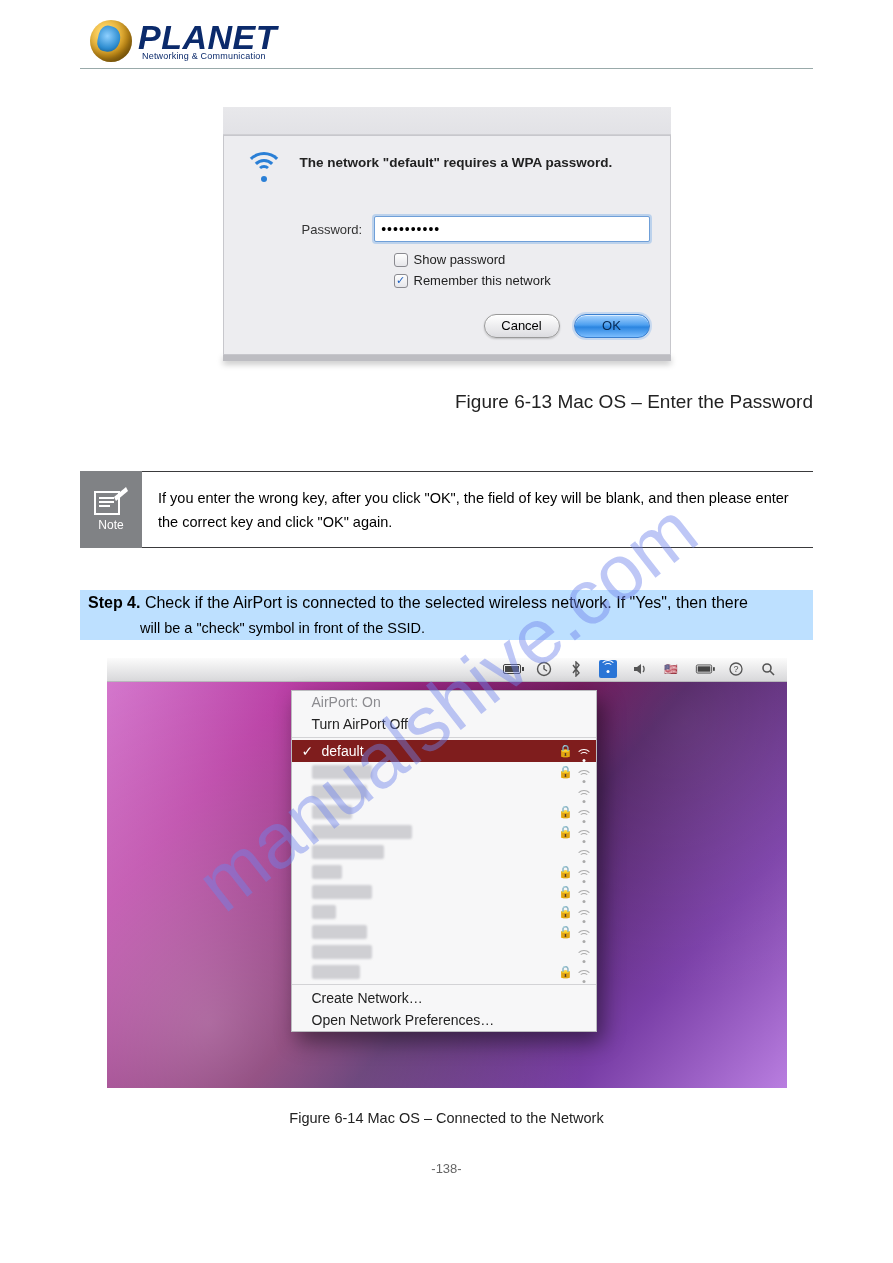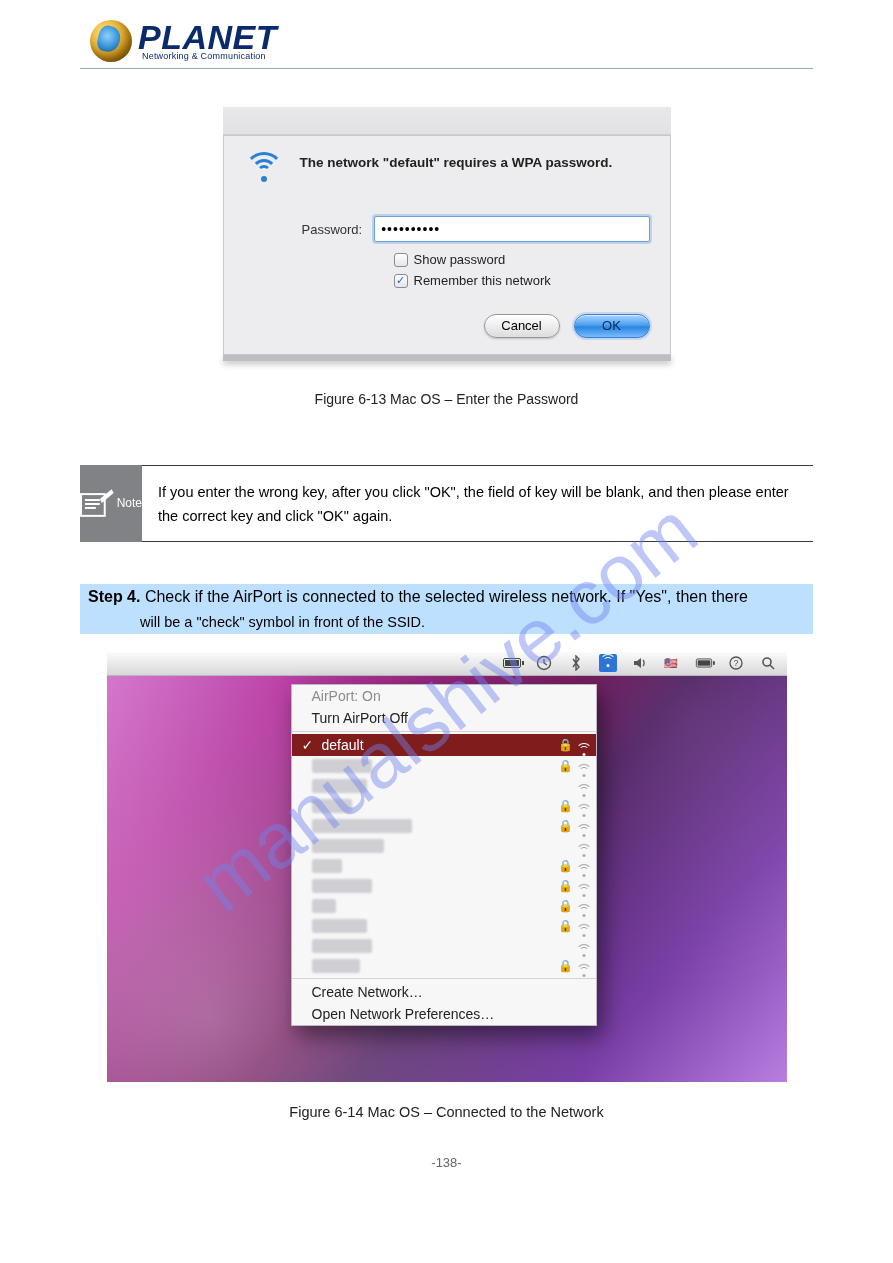--- a/index.html
+++ b/index.html
@@ -80,26 +80,26 @@
     box-shadow: 0 1px 0 #fff inset, 0 1px 2px rgba(0,0,0,.2);
   }
   .mac-btn.primary {
     background: linear-gradient(#a9d4ff,#4ea0f0 45%,#2b85e0 55%,#7abdff);
     border-color:#3a7fcf; color:#072a55; font-weight:500;
     box-shadow: 0 1px 0 rgba(255,255,255,.6) inset, 0 0 0 2px rgba(110,170,240,.3);
   }
   .dialog-bottom { height:6px; background:#bdbdc2; box-shadow:0 3px 6px rgba(0,0,0,.25);}
 
   
-  .fig-cap { text-align:center; font-size:14px; color:#222; margin-bottom:58px;}
+  .fig-cap { text-align:right; font-size:19px; color:#222; margin-bottom:58px;}
 
   
   .note-bar { display:flex; align-items:stretch; margin:0 0 42px 0; }
   .note-icon {
-    width:62px; background:#808285; color:#fff; display:flex; align-items:center; justify-content:center; gap:3px;
+    width:62px; background:#808285; color:#fff; display:flex; flex-direction:column; align-items:center; justify-content:center; gap:3px;
     padding:6px 0;
   }
   .note-icon svg{width:34px;height:28px;}
   .note-icon-label{font-size:12px;}
   .note-right{flex:1; border-top:1px solid #3a3a3c; border-bottom:1px solid #3a3a3c; padding:14px 10px 12px 16px; font-size:14.5px; line-height:1.7;}
 
   
   .step-block { margin-bottom:12px;}
   .step-row1 {
     background:#bde0ff; padding:4px 8px; font-size:16px;

